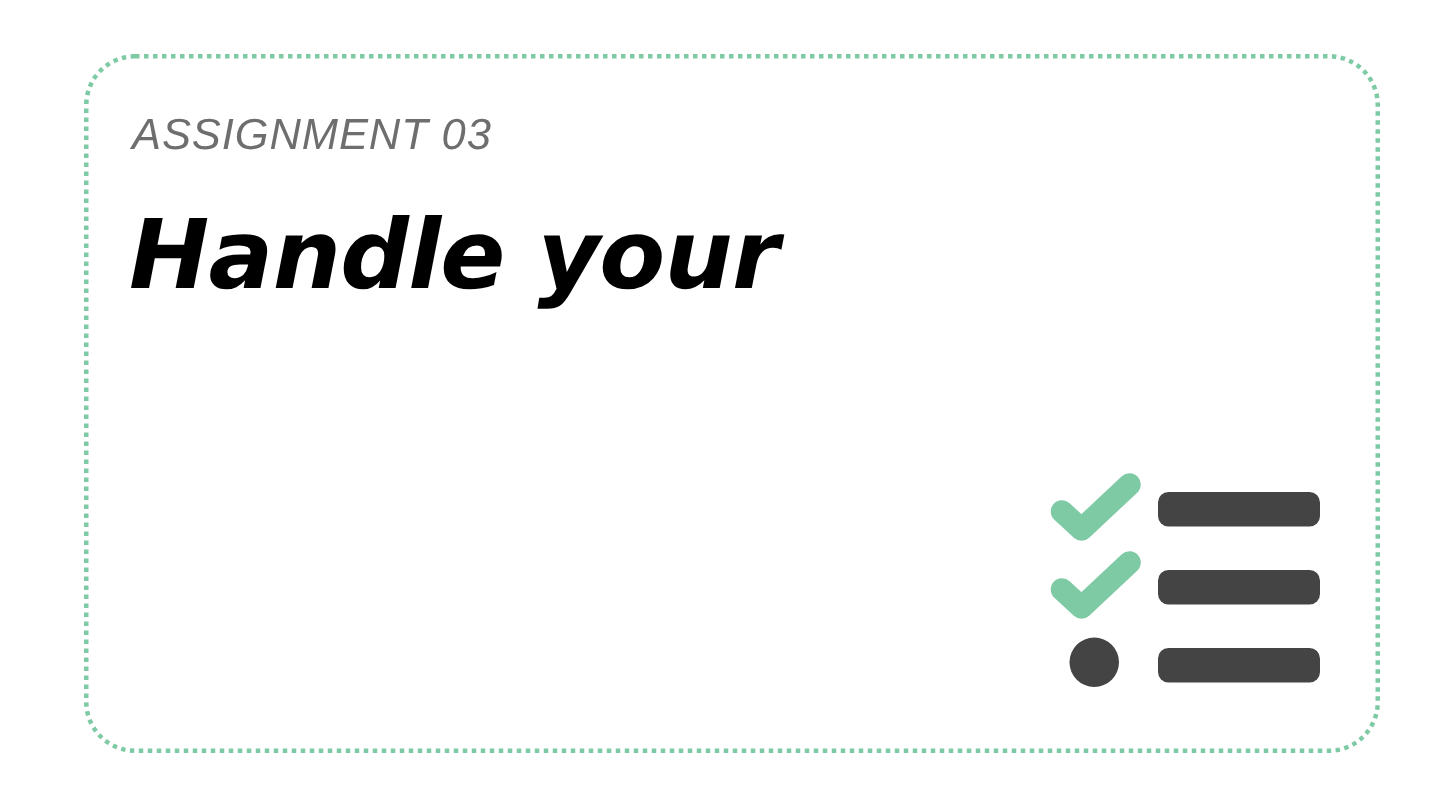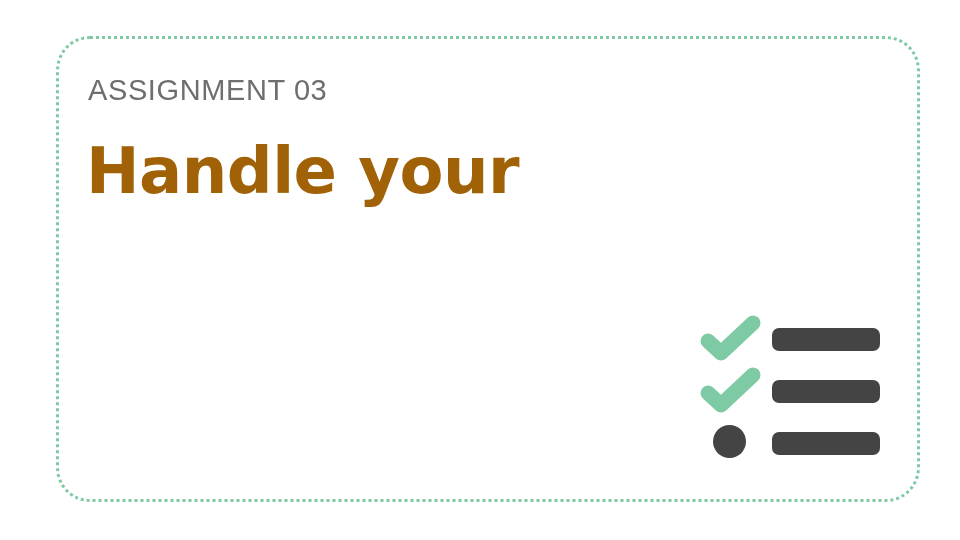--- a/index.html
+++ b/index.html
@@ -11,20 +11,21 @@
     width: 960px;
     height: 540px;
     overflow: hidden;
     font-family: "Liberation Sans", sans-serif;
   }
   #slide {
     position: relative;
     width: 839px;
     height: 540px;
     background: #ffffff;
+    font-style: italic;
   }
   #card {
     position: absolute;
     left: 56px;
     top: 36px;
     width: 864px;
     height: 466px;
     box-sizing: border-box;
     border: 3px dotted #7ecaa5;
     border-radius: 34px;
@@ -44,21 +45,21 @@
   #headline {
     position: absolute;
     left: 86px;
     top: 133px;
     width: 560px;
     font-family: "DejaVu Sans", sans-serif;
     font-size: 64px;
     font-weight: 700;
     line-height: 76px;
     letter-spacing: -0.5px;
-    color: #a16207;
+    color: #000000;
   }
   #headline .hl-line {
     display: block;
     white-space: nowrap;
   }
   #checklist {
     position: absolute;
     left: 700px;
     top: 316px;
     width: 186px;

